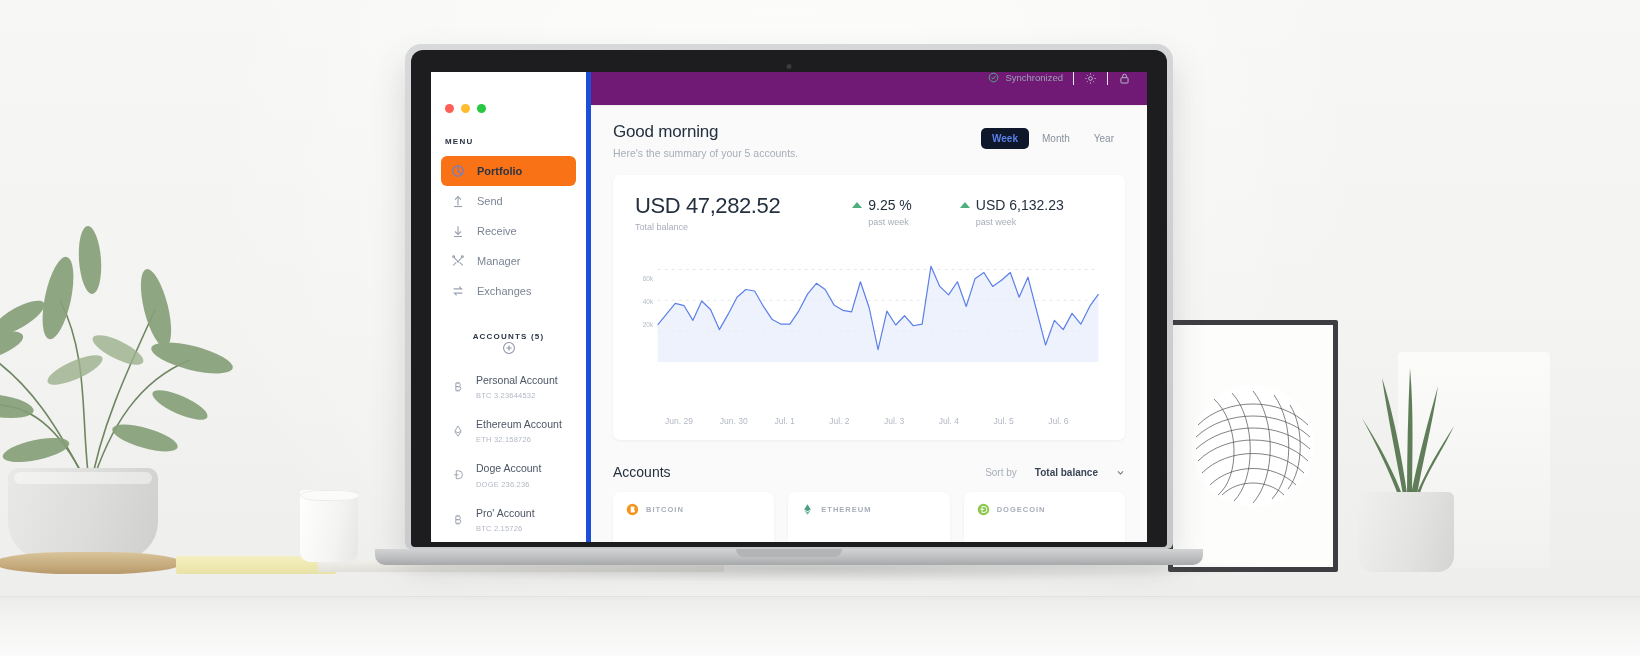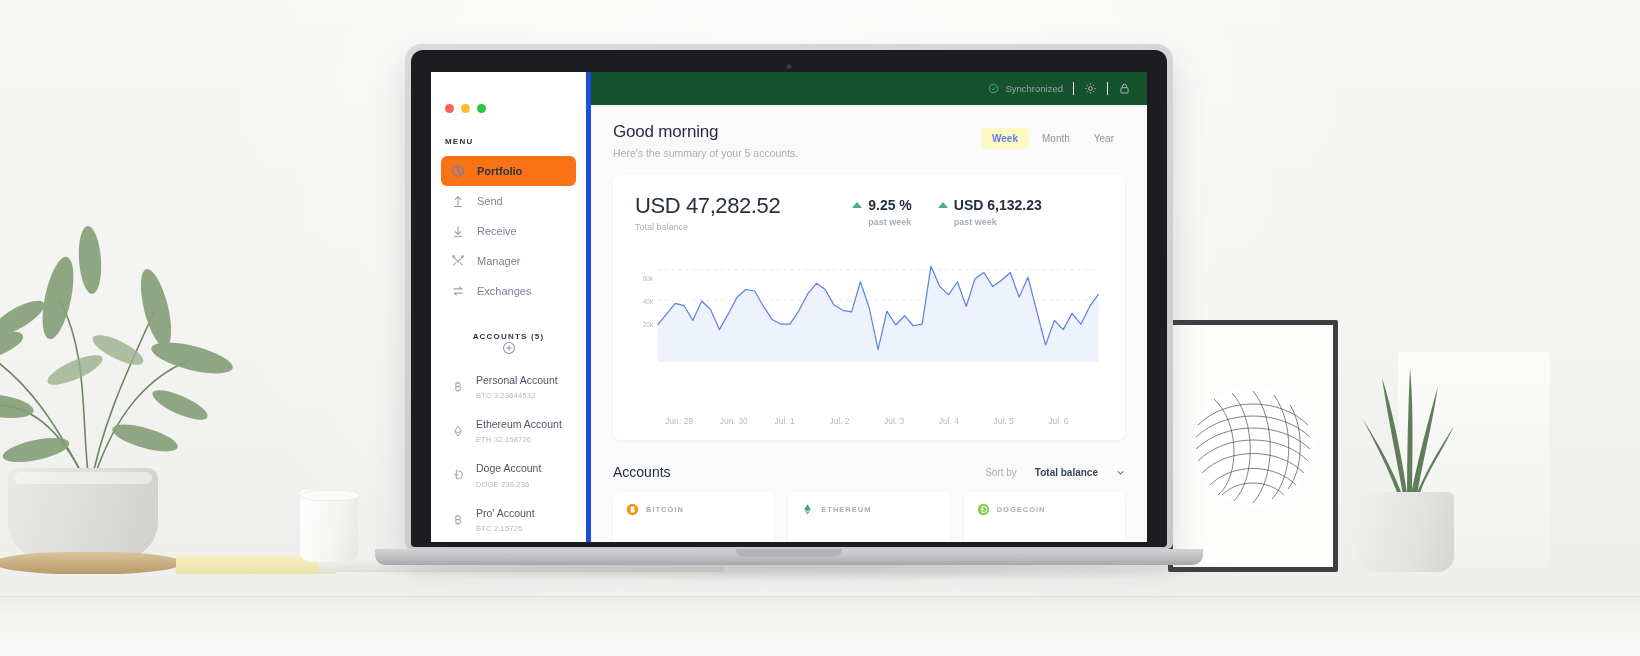--- a/index.html
+++ b/index.html
@@ -167,51 +167,51 @@
     margin:0 10px; padding: 8px 10px; border-radius:6px; cursor:pointer;
   }
   .acct-item .ic { width:14px; height:14px; flex:0 0 14px; color:#9aa2b1; display:flex; }
   .acct-name { font-size:10.5px; color:#4c5565; line-height:1.35; }
   .acct-sub { font-size:7.5px; color:#b2b9c4; letter-spacing:.2px; }
 
   
   .main { flex:1; display:flex; flex-direction:column; background:#fafafa; min-width:0; }
 
   .topbar {
-    height:34px; flex:0 0 34px; background:#14532d;
-    display:flex; align-items:center; justify-content:flex-end;
+    height:34px; flex:0 0 34px; background:#701a75;
+    display:flex; align-items:flex-start; justify-content:flex-end;
     gap:10px; padding: 0 16px; border-bottom:1px solid #f0f0f0;
   }
   .sync { display:flex; align-items:center; gap:6px; color:#9aa2b1; font-size:9.5px; }
   .sync .chk { width:11px; height:11px; color:#4caf7d; display:flex; }
   .tb-div { width:1px; height:13px; background:#e6e6e8; }
   .tb-ic { width:13px; height:13px; color:#b5bac4; display:flex; cursor:pointer; }
 
   .content { flex:1; padding: 16px 22px 0 22px; overflow:hidden; }
 
   .greet-row { display:flex; align-items:flex-start; justify-content:space-between; }
   .greet-title { font-size:17px; color:#25303f; font-weight:400; letter-spacing:-.2px; }
   .greet-sub { font-size:10.5px; color:#a7aeb9; margin-top:5px; }
 
   .period { display:flex; align-items:center; gap:2px; margin-top:6px; }
   .period-btn {
     font-size:10px; color:#8a92a0; padding:5px 11px; border-radius:5px; cursor:pointer;
   }
-  .period-btn.active { background:#fef9c3; color:#5b7fe8; font-weight:700; }
+  .period-btn.active { background:#0f172a; color:#5b7fe8; font-weight:700; }
 
   .card {
     margin-top:16px; background:#fff; border-radius:7px;
     box-shadow: 0 1px 3px rgba(40,50,70,.06);
     padding: 18px 22px 14px 22px;
   }
   .bal-row { display:flex; align-items:flex-start; }
   .bal-main { flex:0 0 auto; }
   .bal-amount { font-size:22px; color:#25303f; letter-spacing:-.4px; }
   .bal-label { font-size:9px; color:#a7aeb9; margin-top:3px; }
-  .stats { display:flex; gap:26px; margin-left:72px; padding-top:4px;font-weight:bold; }
+  .stats { display:flex; gap:48px; margin-left:72px; padding-top:4px; }
   .stat { text-align:left; }
   .stat-top { display:flex; align-items:center; gap:6px; }
   .caret { width:0; height:0; border-left:5px solid transparent; border-right:5px solid transparent; border-bottom:6px solid #4caf7d; }
   .stat-val { font-size:14px; color:#25303f; }
   .stat-sub { font-size:9px; color:#a7aeb9; margin-top:4px; padding-left:16px; }
 
   .chart-wrap { margin-top:16px; position:relative; height:118px; }
   .xaxis { display:flex; margin-top:6px; padding-left:30px; }
   .xaxis span { flex:1; text-align:left; font-size:8.5px; color:#b2b9c4;margin-top:44px; }
 

